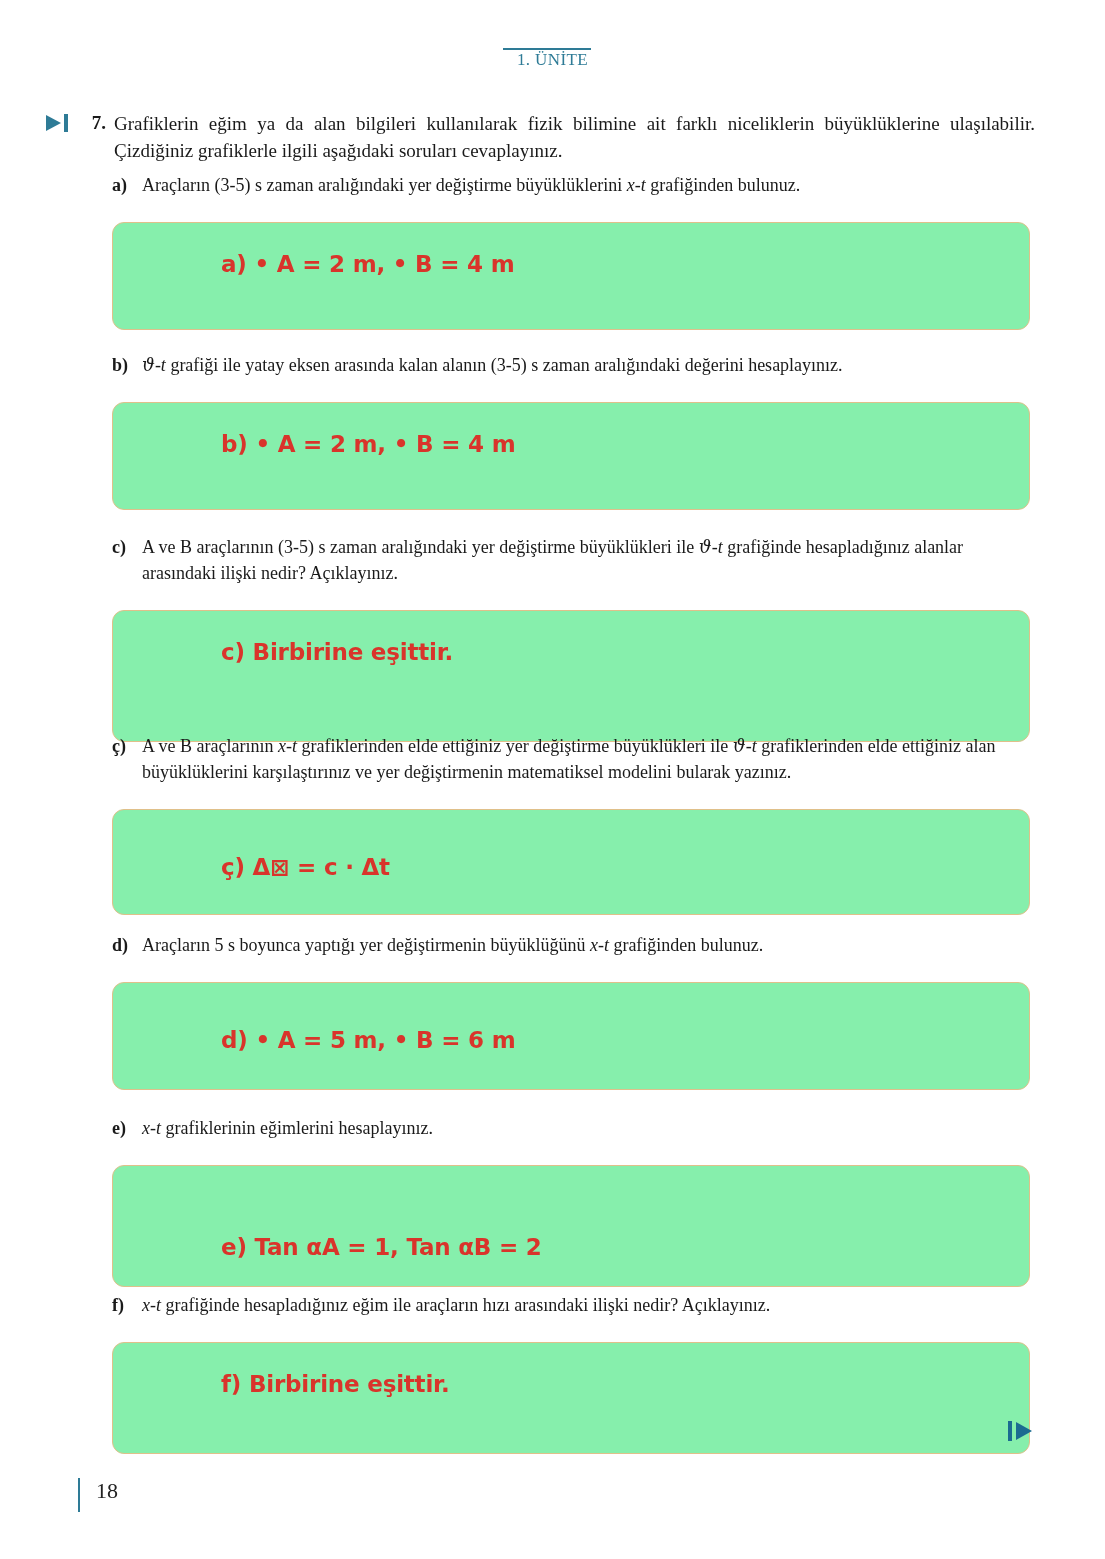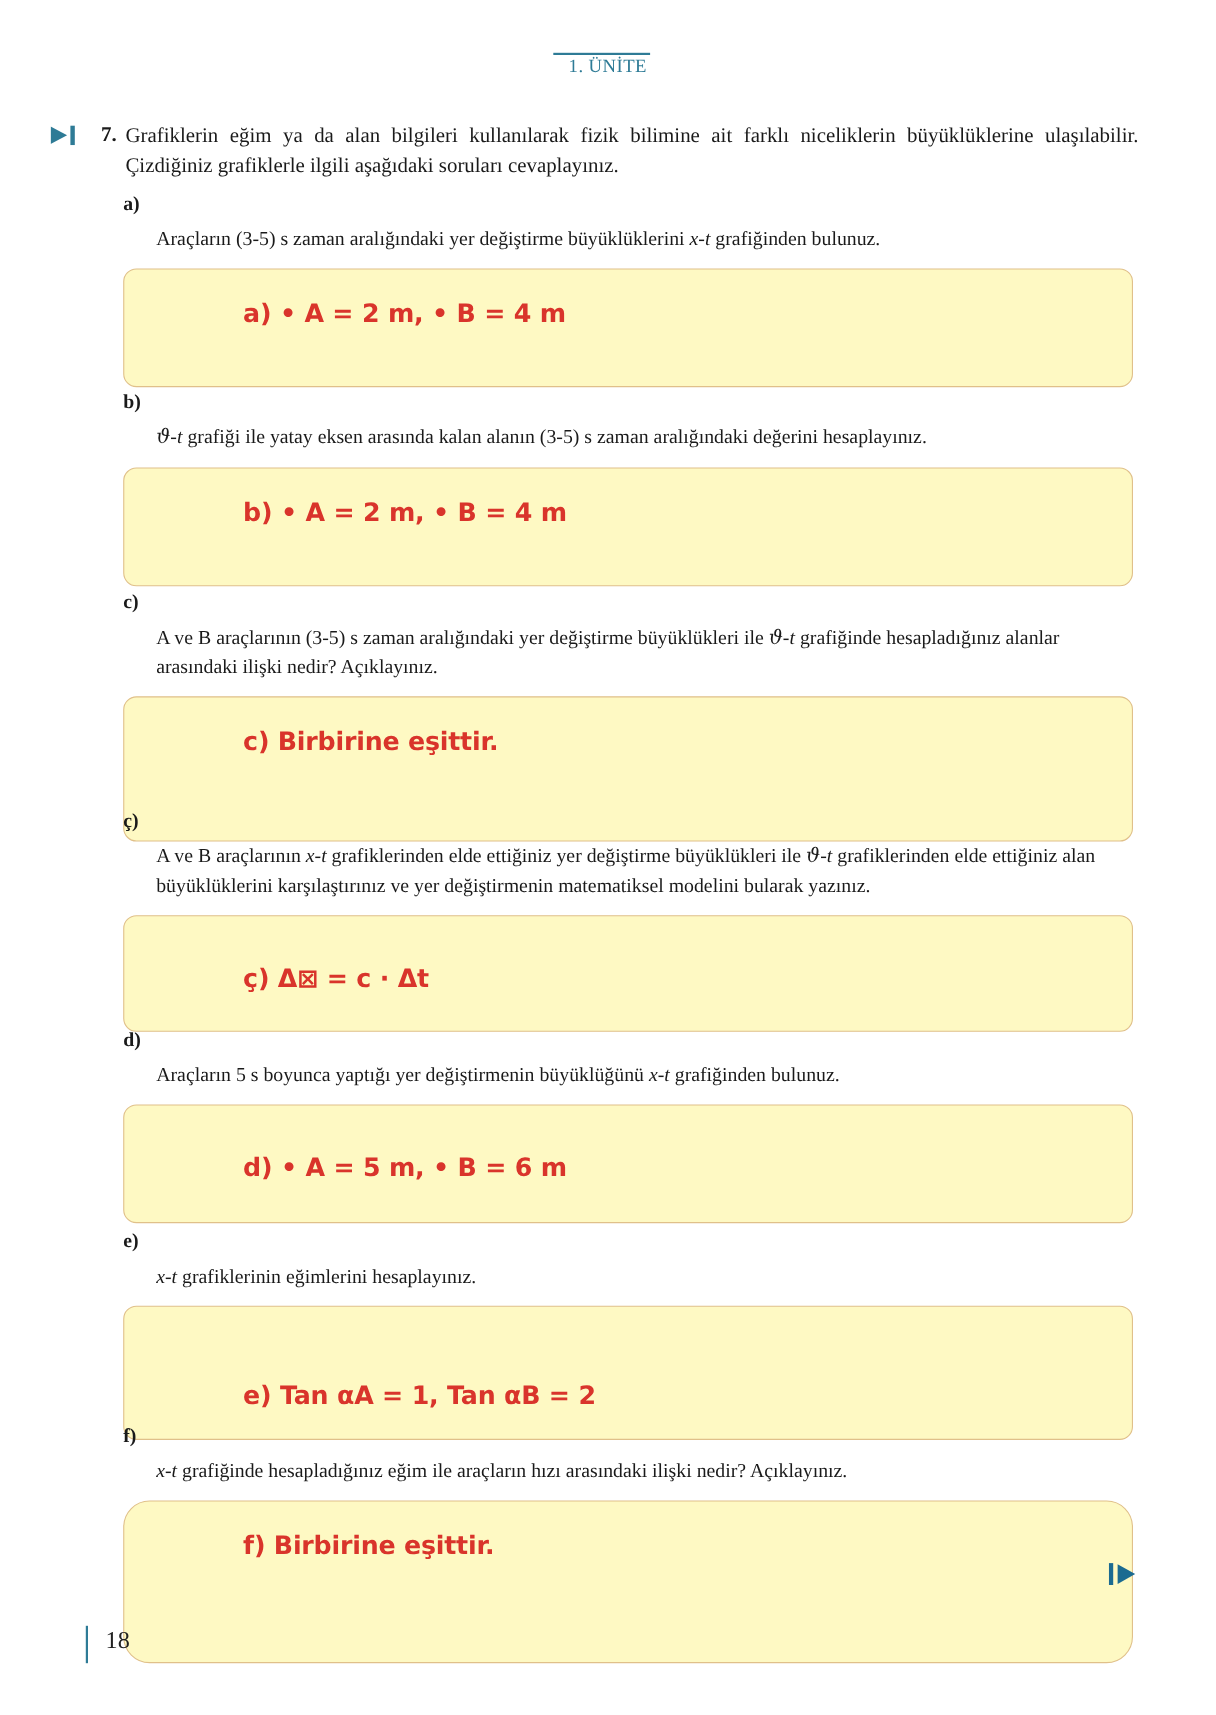--- a/index.html
+++ b/index.html
@@ -87,31 +87,30 @@
     flex: 0 0 auto;
     width: 30px;
     font-weight: bold;
     font-size: 18px;
     line-height: 26px;
   }
   .subq-prompt {
     flex: 1 1 auto;
     font-size: 18px;
     line-height: 26px;
-    margin-top: 32px;
   }
   .subq-prompt .it { font-style: italic; }
   .subq-prompt .vel { font-style: italic; font-family: "DejaVu Serif", serif; }
 
   
   .answer-box {
-    margin-top: 14px;
+    margin-top: 24px;
     border: 1.4px solid #e0c08a;
     border-radius: 12px;
-    background: #fef9c3;
+    background: #86efac;
     box-sizing: border-box;
     position: relative;
   }
   .answer-text {
     position: absolute;
     left: 108px;
     color: #d9342b;
     font-family: "DejaVu Sans", sans-serif;
     font-weight: bold;
     font-size: 23px;
@@ -221,21 +220,21 @@
   <div class="answer-box" style="height: 122px;">
     <span class="answer-text" style="top: 68px;">e) Tan αA = 1, Tan αB = 2</span>
   </div>
 </div>
 
 <div class="subq" style="top: 1292px;">
   <div class="subq-head">
     <span class="subq-letter">f)</span>
     <span class="subq-prompt"><span class="it">x-t</span> grafiğinde hesapladığınız eğim ile araçların hızı arasındaki ilişki nedir? Açıklayınız.</span>
   </div>
-  <div class="answer-box" style="height: 148px; border-radius: 24px;">
+  <div class="answer-box" style="height: 112px;">
     <span class="answer-text" style="top: 28px;">f) Birbirine eşittir.</span>
   </div>
 </div>
 
 <svg class="next-marker" viewBox="0 0 26 20">
   <rect x="0" y="0" width="4" height="20" fill="#1b6b91"></rect>
   <polygon points="8,1 24,10 8,19" fill="#1b6b91"></polygon>
 </svg>
 
 <div class="footer">

